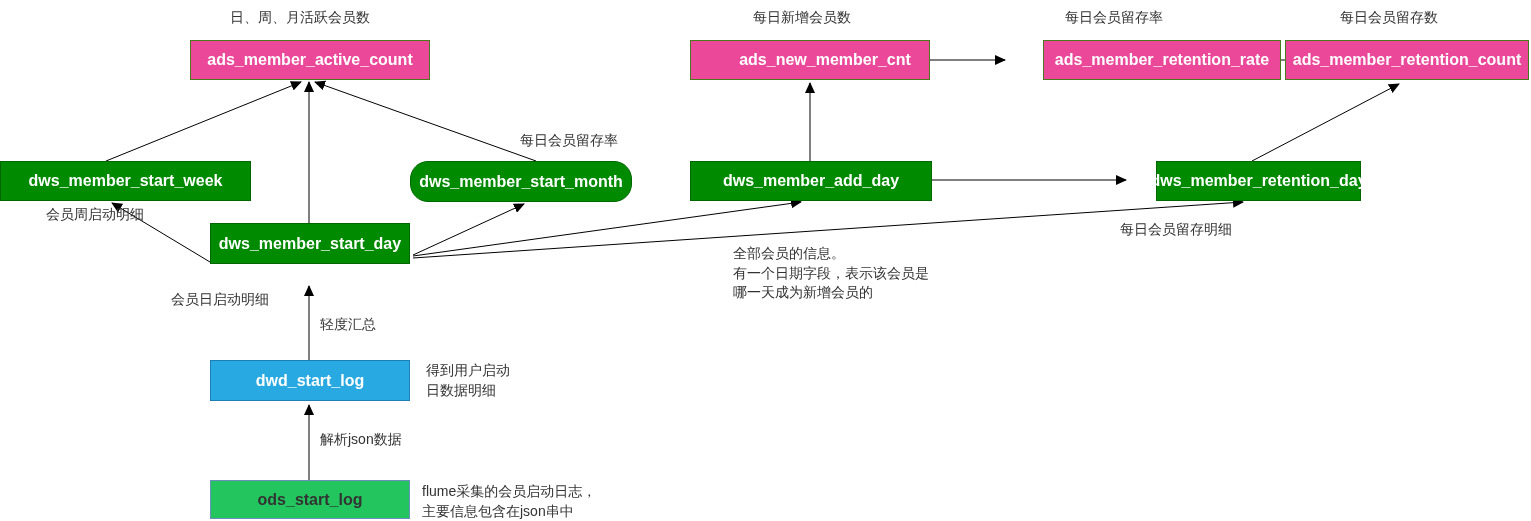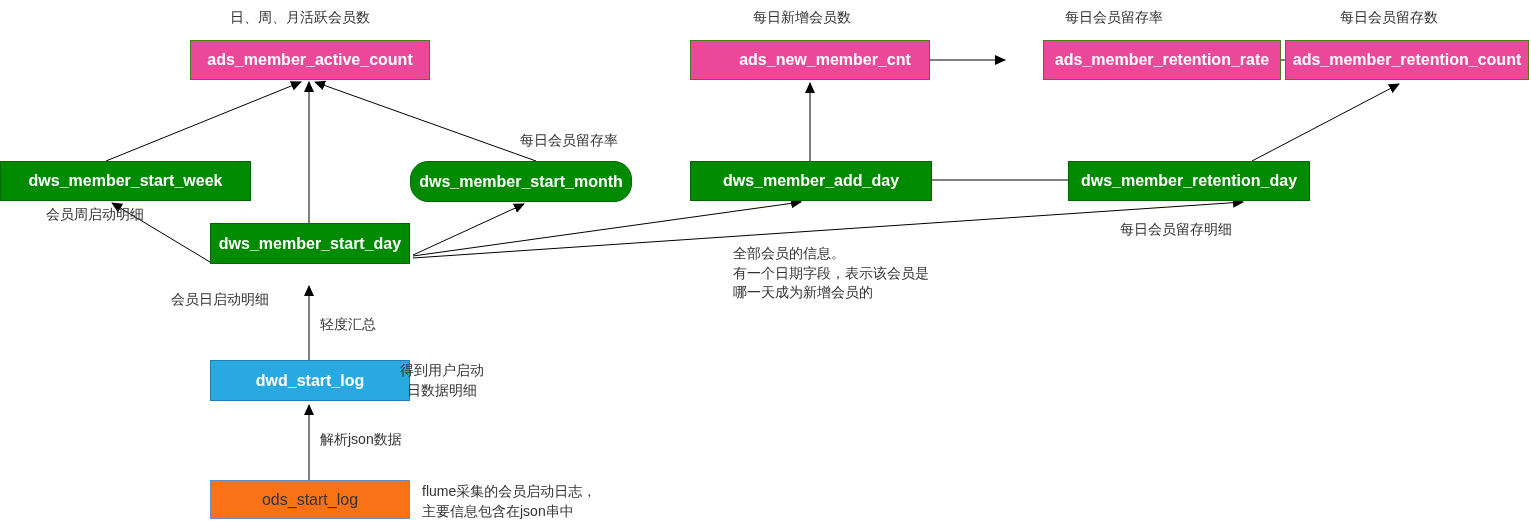--- a/index.html
+++ b/index.html
@@ -20,21 +20,21 @@
     justify-content: center;
     font-size: 16px;
     font-weight: bold;
     color: #ffffff;
     border: 1px solid transparent;
     white-space: nowrap;
   }
   .node.ads { background: #ec4899; border-color: #4A7A1E; }
   .node.dws { background: #008A00; border-color: #006600; }
   .node.dwd { background: #29A9E1; border-color: #1E7FB5; text-align: center; }
-  .node.ods { background: #f97316; border-color: #6C8EBF; color: #333333; font-weight: normal; }
+  .node.ods { background: #22c55e; border-color: #6C8EBF; color: #333333; font-weight: bold; }
   .lbl {
     position: absolute;
     font-size: 14px;
     color: #333333;
     white-space: pre-line;
     line-height: 1.4;
   }
 </style>
 </head>
 <body>
@@ -71,34 +71,34 @@
   <div class="lbl" style="left:1340px; top:8px;">每日会员留存数</div>
 
   <div class="node ads" style="left:190px;  top:40px; width:240px; height:40px;">ads_member_active_count</div>
   <div class="node ads" style="left:690px;  top:40px; width:240px; height:40px;padding-left:30px;">ads_new_member_cnt</div>
   <div class="node ads" style="left:1043px; top:40px; width:238px; height:40px;">ads_member_retention_rate</div>
   <div class="node ads" style="left:1285px; top:40px; width:244px; height:40px;">ads_member_retention_count</div>
 
   <div class="node dws" style="left:0px;    top:161px; width:251px; height:40px;">dws_member_start_week</div>
   <div class="node dws" style="left:410px;  top:161px; width:222px; height:41px;border-radius:18px;">dws_member_start_month</div>
   <div class="node dws" style="left:690px;  top:161px; width:242px; height:40px;">dws_member_add_day</div>
-  <div class="node dws" style="left:1068px; top:161px; width:242px; height:40px;">dws_member_retention_day</div>
+  <div class="node dws" style="left:1156px; top:161px; width:205px; height:40px;">dws_member_retention_day</div>
   <div class="node dws" style="left:210px;  top:223px; width:200px; height:41px;">dws_member_start_day</div>
 
   <div class="node dwd" style="left:210px; top:360px; width:200px; height:41px;">dwd_start_log</div>
   <div class="node ods" style="left:210px; top:480px; width:200px; height:39px;">ods_start_log</div>
 
   <div class="lbl" style="left:520px;  top:131px;">每日会员留存率</div>
   <div class="lbl" style="left:46px;   top:205px;">会员周启动明细</div>
   <div class="lbl" style="left:1120px; top:220px;">每日会员留存明细</div>
   <div class="lbl" style="left:171px;  top:290px;">会员日启动明细</div>
   <div class="lbl" style="left:320px;  top:315px;">轻度汇总</div>
   <div class="lbl" style="left:320px;  top:430px;">解析json数据</div>
 
   <div class="lbl" style="left:733px; top:244px;">全部会员的信息。
 有一个日期字段，表示该会员是
 哪一天成为新增会员的</div>
-  <div class="lbl" style="left:400px; top:361px;text-align:center;">得到用户启动
+  <div class="lbl" style="left:426px; top:361px;">得到用户启动
 日数据明细</div>
   <div class="lbl" style="left:422px; top:482px;">flume采集的会员启动日志，
 主要信息包含在json串中</div>
 
 </div>
 
 </body></html>

